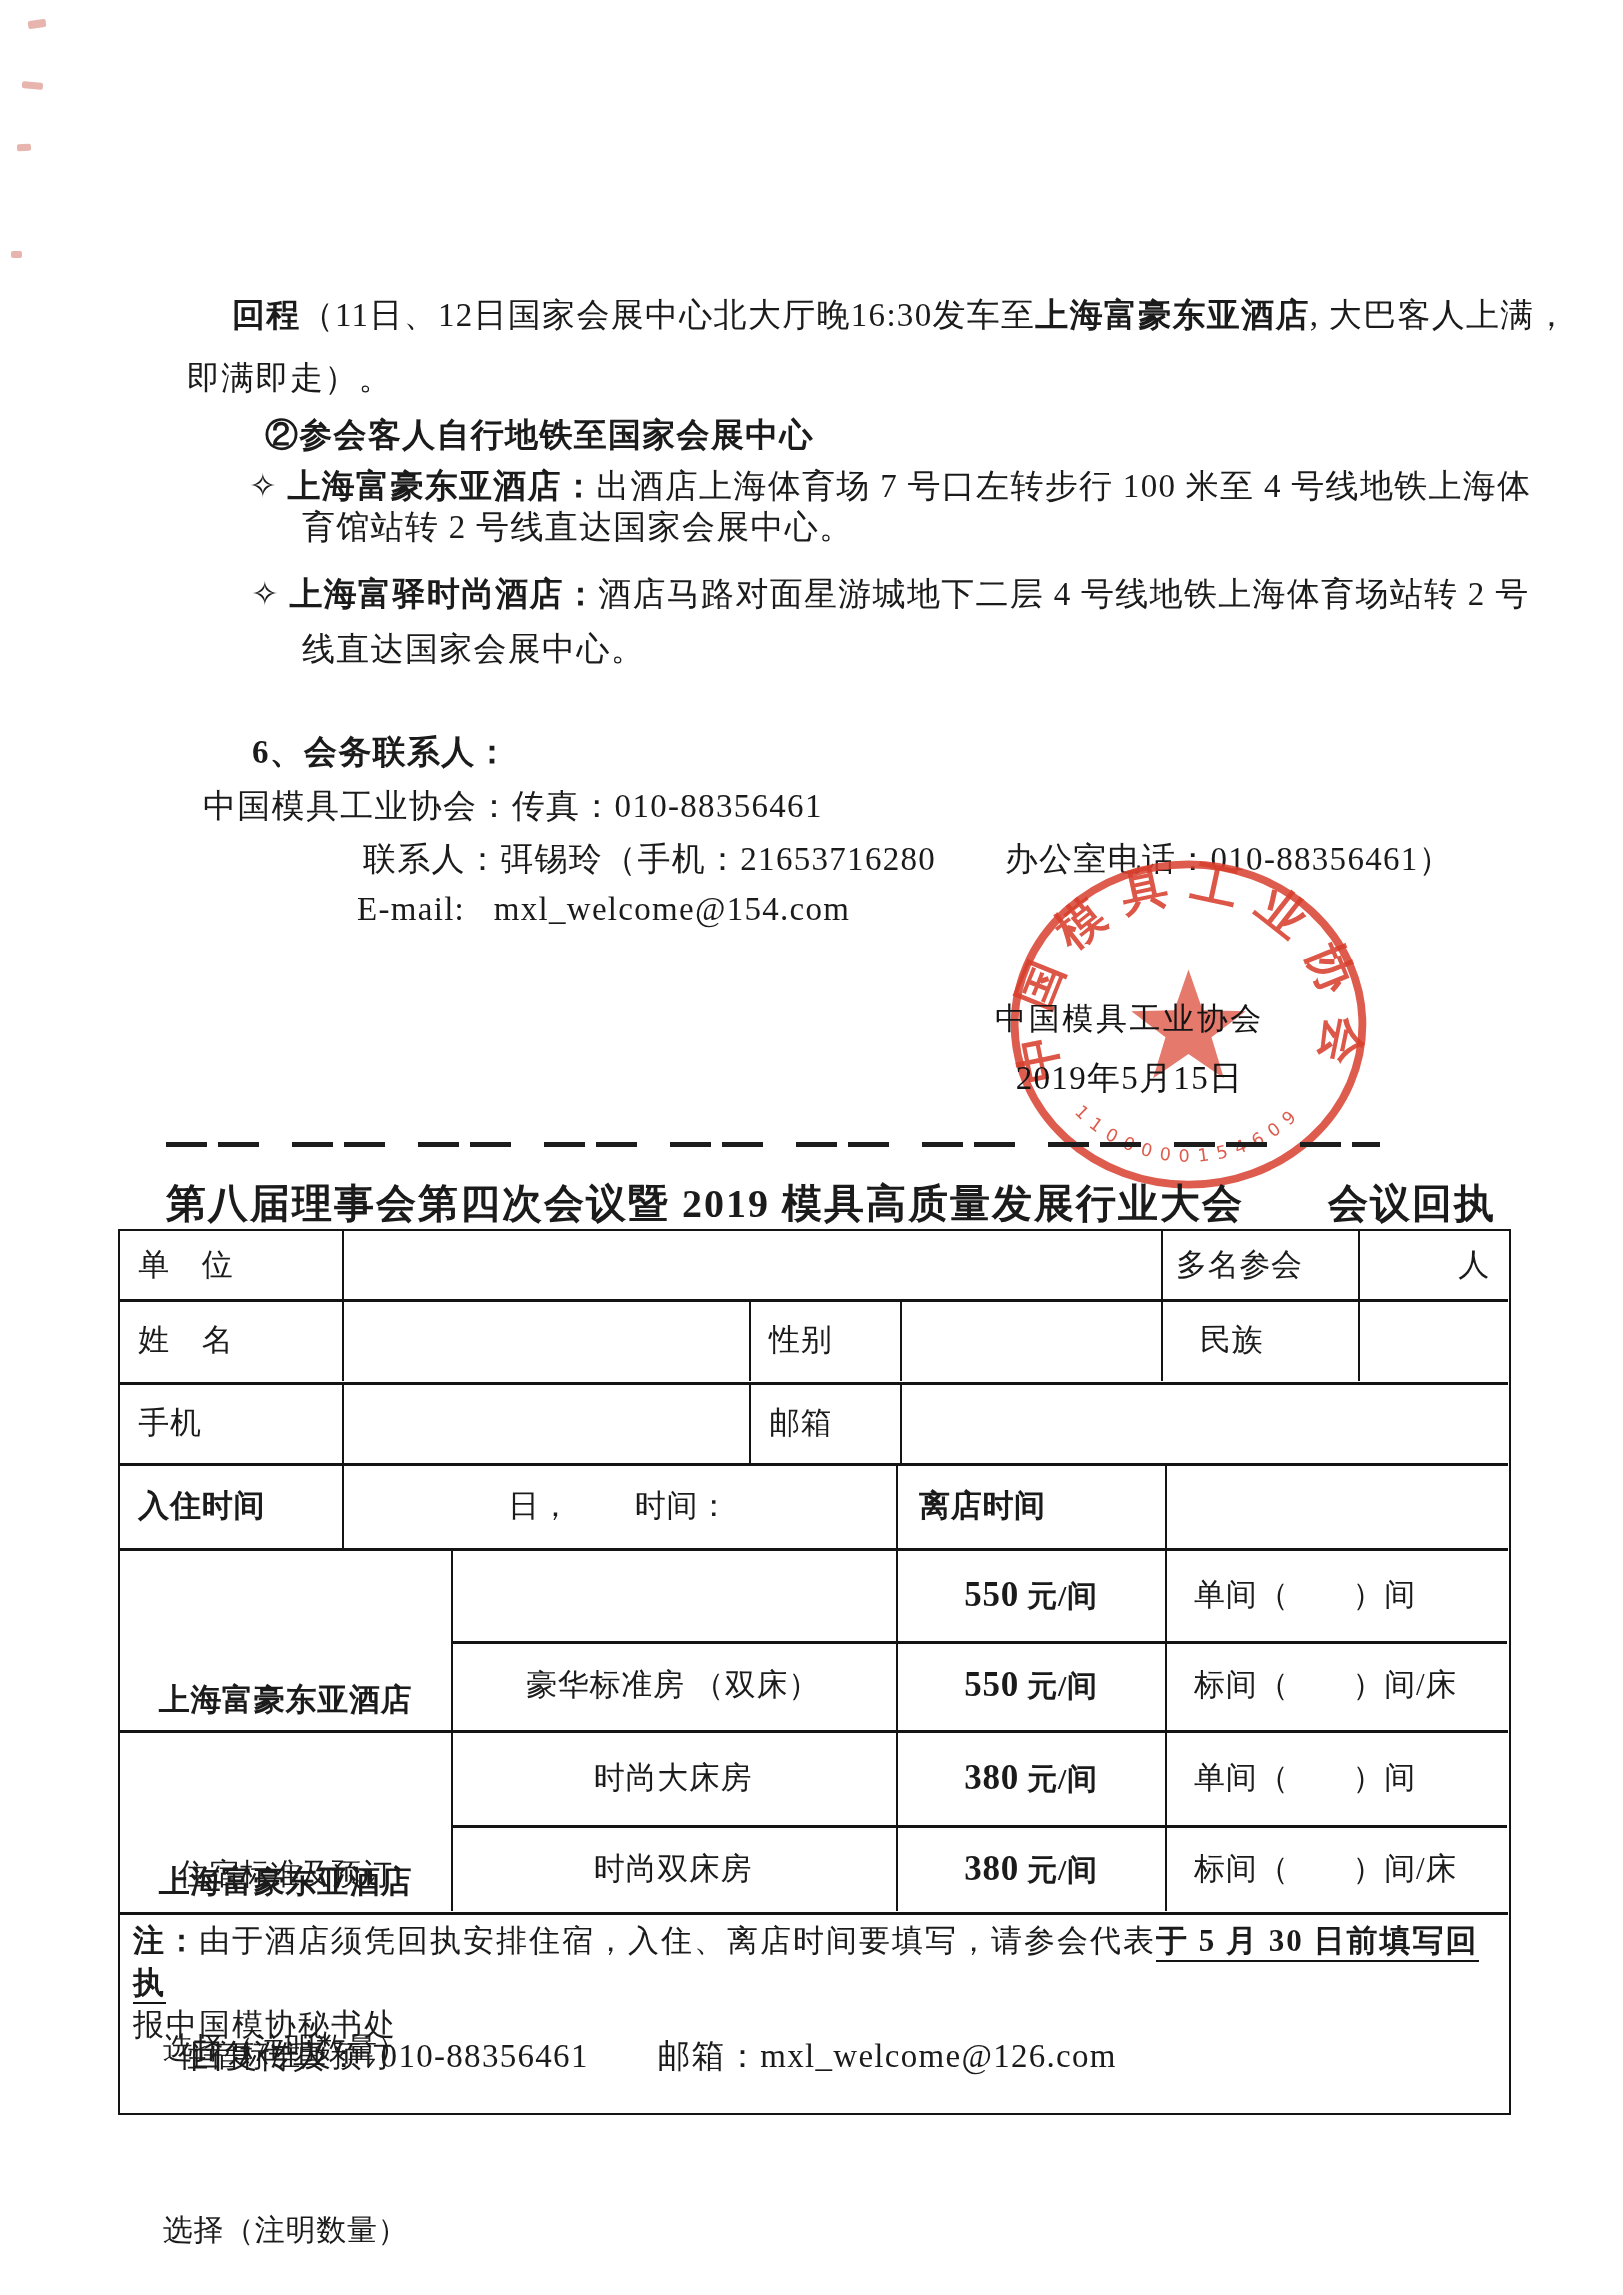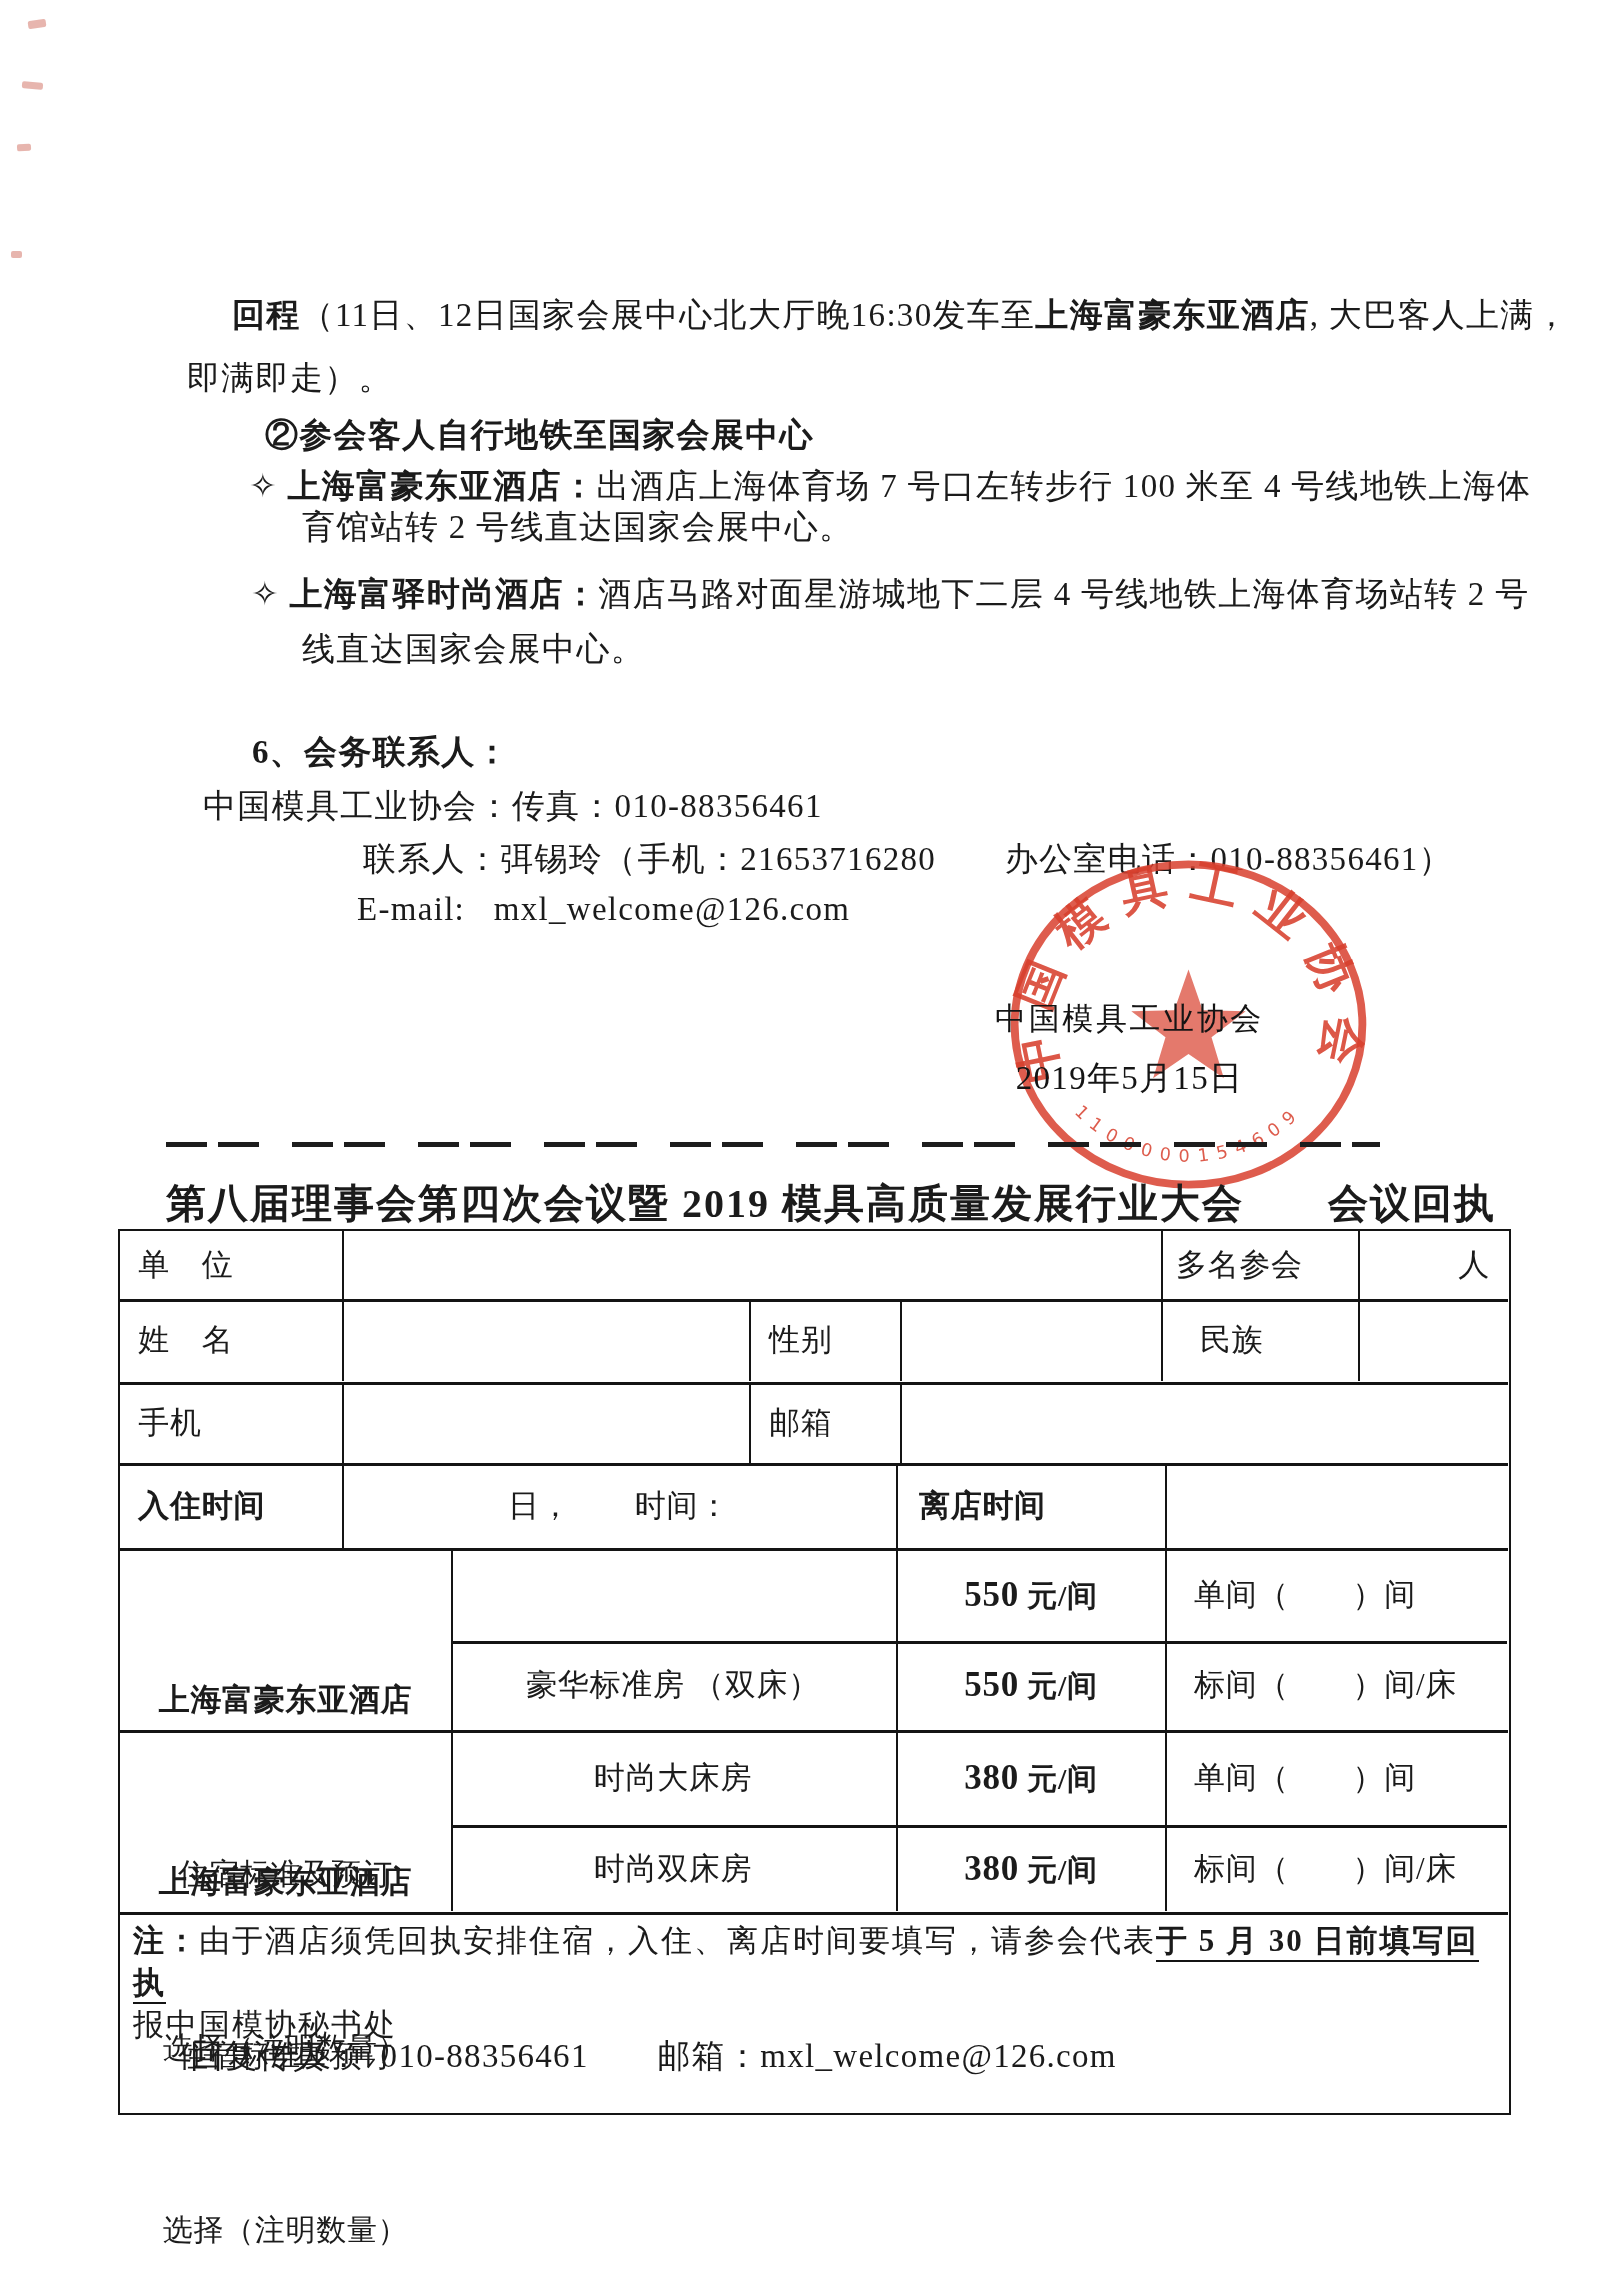--- a/index.html
+++ b/index.html
@@ -51,21 +51,21 @@
 
 <div class="abs ln" style="left:249px;top:467px;"><span>✧</span><span> </span><span class="b">上海富豪东亚酒店：</span><span>出酒店上海体育场 7 号口左转步行 100 米至 4 号线地铁上海体</span></div>
 <div class="abs ln" style="left:302px;top:508px;">育馆站转 2 号线直达国家会展中心。</div>
 
 <div class="abs ln" style="left:251px;top:575px;"><span>✧</span><span> </span><span class="b">上海富驿时尚酒店：</span><span>酒店马路对面星游城地下二层 4 号线地铁上海体育场站转 2 号</span></div>
 <div class="abs ln" style="left:302px;top:630px;">线直达国家会展中心。</div>
 
 <div class="abs ln b" style="left:252px;top:733px;">6、会务联系人：</div>
 <div class="abs ln" style="left:203px;top:787px;">中国模具工业协会：传真：010-88356461</div>
 <div class="abs ln" style="left:363px;top:840px;">联系人：弭锡玲（手机：21653716280　　办公室电话：010-88356461）</div>
-<div class="abs ln" style="left:357px;top:890px;">E-mail:   mxl_welcome@126.com</div>
+<div class="abs ln" style="left:357px;top:890px;">E-mail:   mxl_welcome@154.com</div>
 
 <svg class="abs" style="left:1005px;top:848px;" width="367" height="353" viewBox="0 0 560 540">
   <defs>
     <path id="arcTop" d="M 81 335 A 212 190 0 1 1 479 335" fill="none"></path>
     <path id="arcBottom" d="M 82.5 375 A 228 210 0 0 0 477.5 375" fill="none"></path>
   </defs>
   <ellipse cx="280" cy="270" rx="266" ry="245" fill="none" stroke="#d8402e" stroke-width="12" opacity="0.85"></ellipse>
   <polygon points="280,186 301.7,248.1 367.5,249.6 315.2,289.4 334.1,352.4 280,315 225.9,352.4 244.8,289.4 192.5,249.6 258.3,248.1" fill="#d8402e" opacity="0.7"></polygon>
   <text font-size="72" font-weight="700" fill="#d8402e" opacity="0.88" letter-spacing="28" style="font-family:'Liberation Serif','DejaVu Serif',serif;">
     <textPath href="#arcTop" startOffset="50%" text-anchor="middle">中国模具工业协会</textPath>

